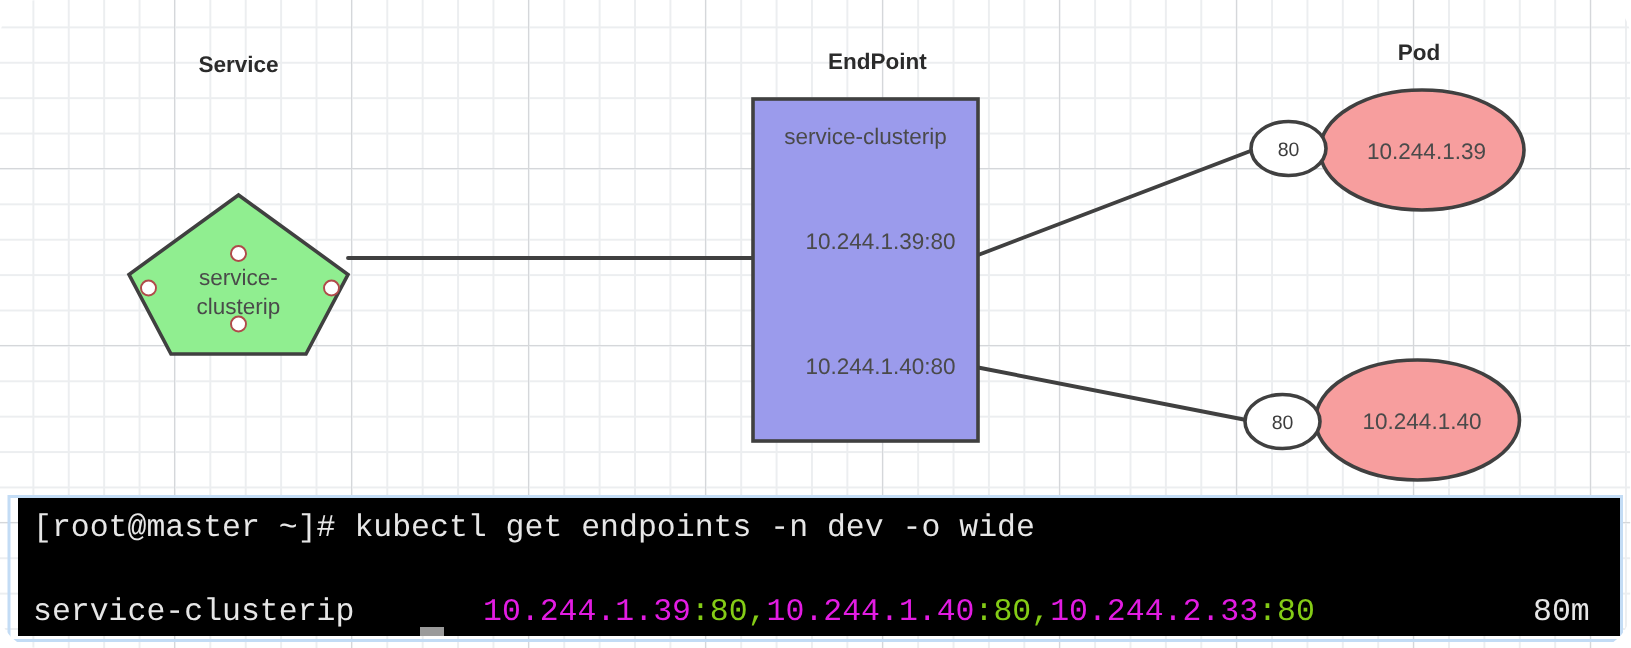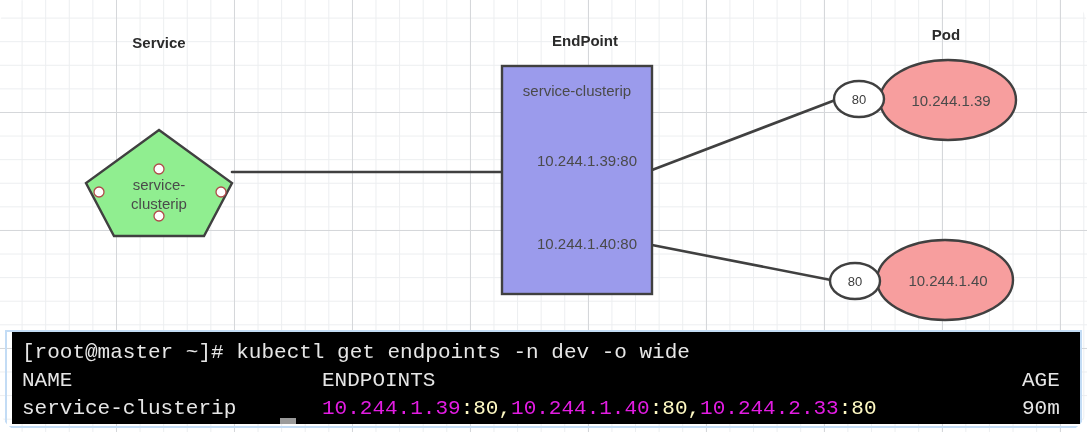--- a/index.html
+++ b/index.html
@@ -104,21 +104,21 @@
     color: #e6e6e6;
     letter-spacing: 0px;
   }
   #term-line-1 { top: 10px; }
   #term-line-2 { top: 38px; }
   #term-line-3 { top: 66px; }
 
   .term-col-name   { display: inline-block; width: 300px; }
   .term-col-eps    { display: inline-block; width: 700px; }
   .ip { color: #e21ce2; }
-  .plain { color: #fef9c3; }
+  .plain { color: #84cc16; }
 
   #term-cursor {
     position: absolute;
     left: 268px;
     top: 86px;
     width: 16px;
     height: 7px;
     background: #9a9a9a;
   }
 </style>
@@ -166,21 +166,20 @@
       <ellipse class="shape-stroke" fill="#ffffff" cx="855" cy="281" rx="25" ry="18"></ellipse>
       <text class="node-label-sm" x="855" y="286" text-anchor="middle">80</text>
       <text class="node-label" x="948" y="286" text-anchor="middle">10.244.1.40</text>
     </g>
   </svg>
 
   <div id="terminal">
 
     <div class="term-line" id="term-line-1"><span>[root@master ~]# </span><span>kubectl get endpoints -n dev -o wide</span></div>
 
-    <div class="term-line" id="term-line-2"><span class="term-col-name">NAME</span><span class="term-col-eps">ENDPOINTS</span><span>AGE</span></div>
 
-    <div class="term-line" id="term-line-3"><span class="term-col-name">service-clusterip</span><span class="term-col-eps"><span class="ip">10.244.1.39</span><span class="plain">:80,</span><span class="ip">10.244.1.40</span><span class="plain">:80,</span><span class="ip">10.244.2.33</span><span class="plain">:80</span></span><span>90m</span></div>
+    <div class="term-line" id="term-line-3"><span class="term-col-name">service-clusterip</span><span class="term-col-eps"><span class="ip">10.244.1.39</span><span class="plain">:80,</span><span class="ip">10.244.1.40</span><span class="plain">:80,</span><span class="ip">10.244.2.33</span><span class="plain">:80</span></span><span>80m</span></div>
 
     <div id="term-cursor"></div>
   </div>
 
   <div id="terminal-sel-border"></div>
 </div>
 
 </body></html>

